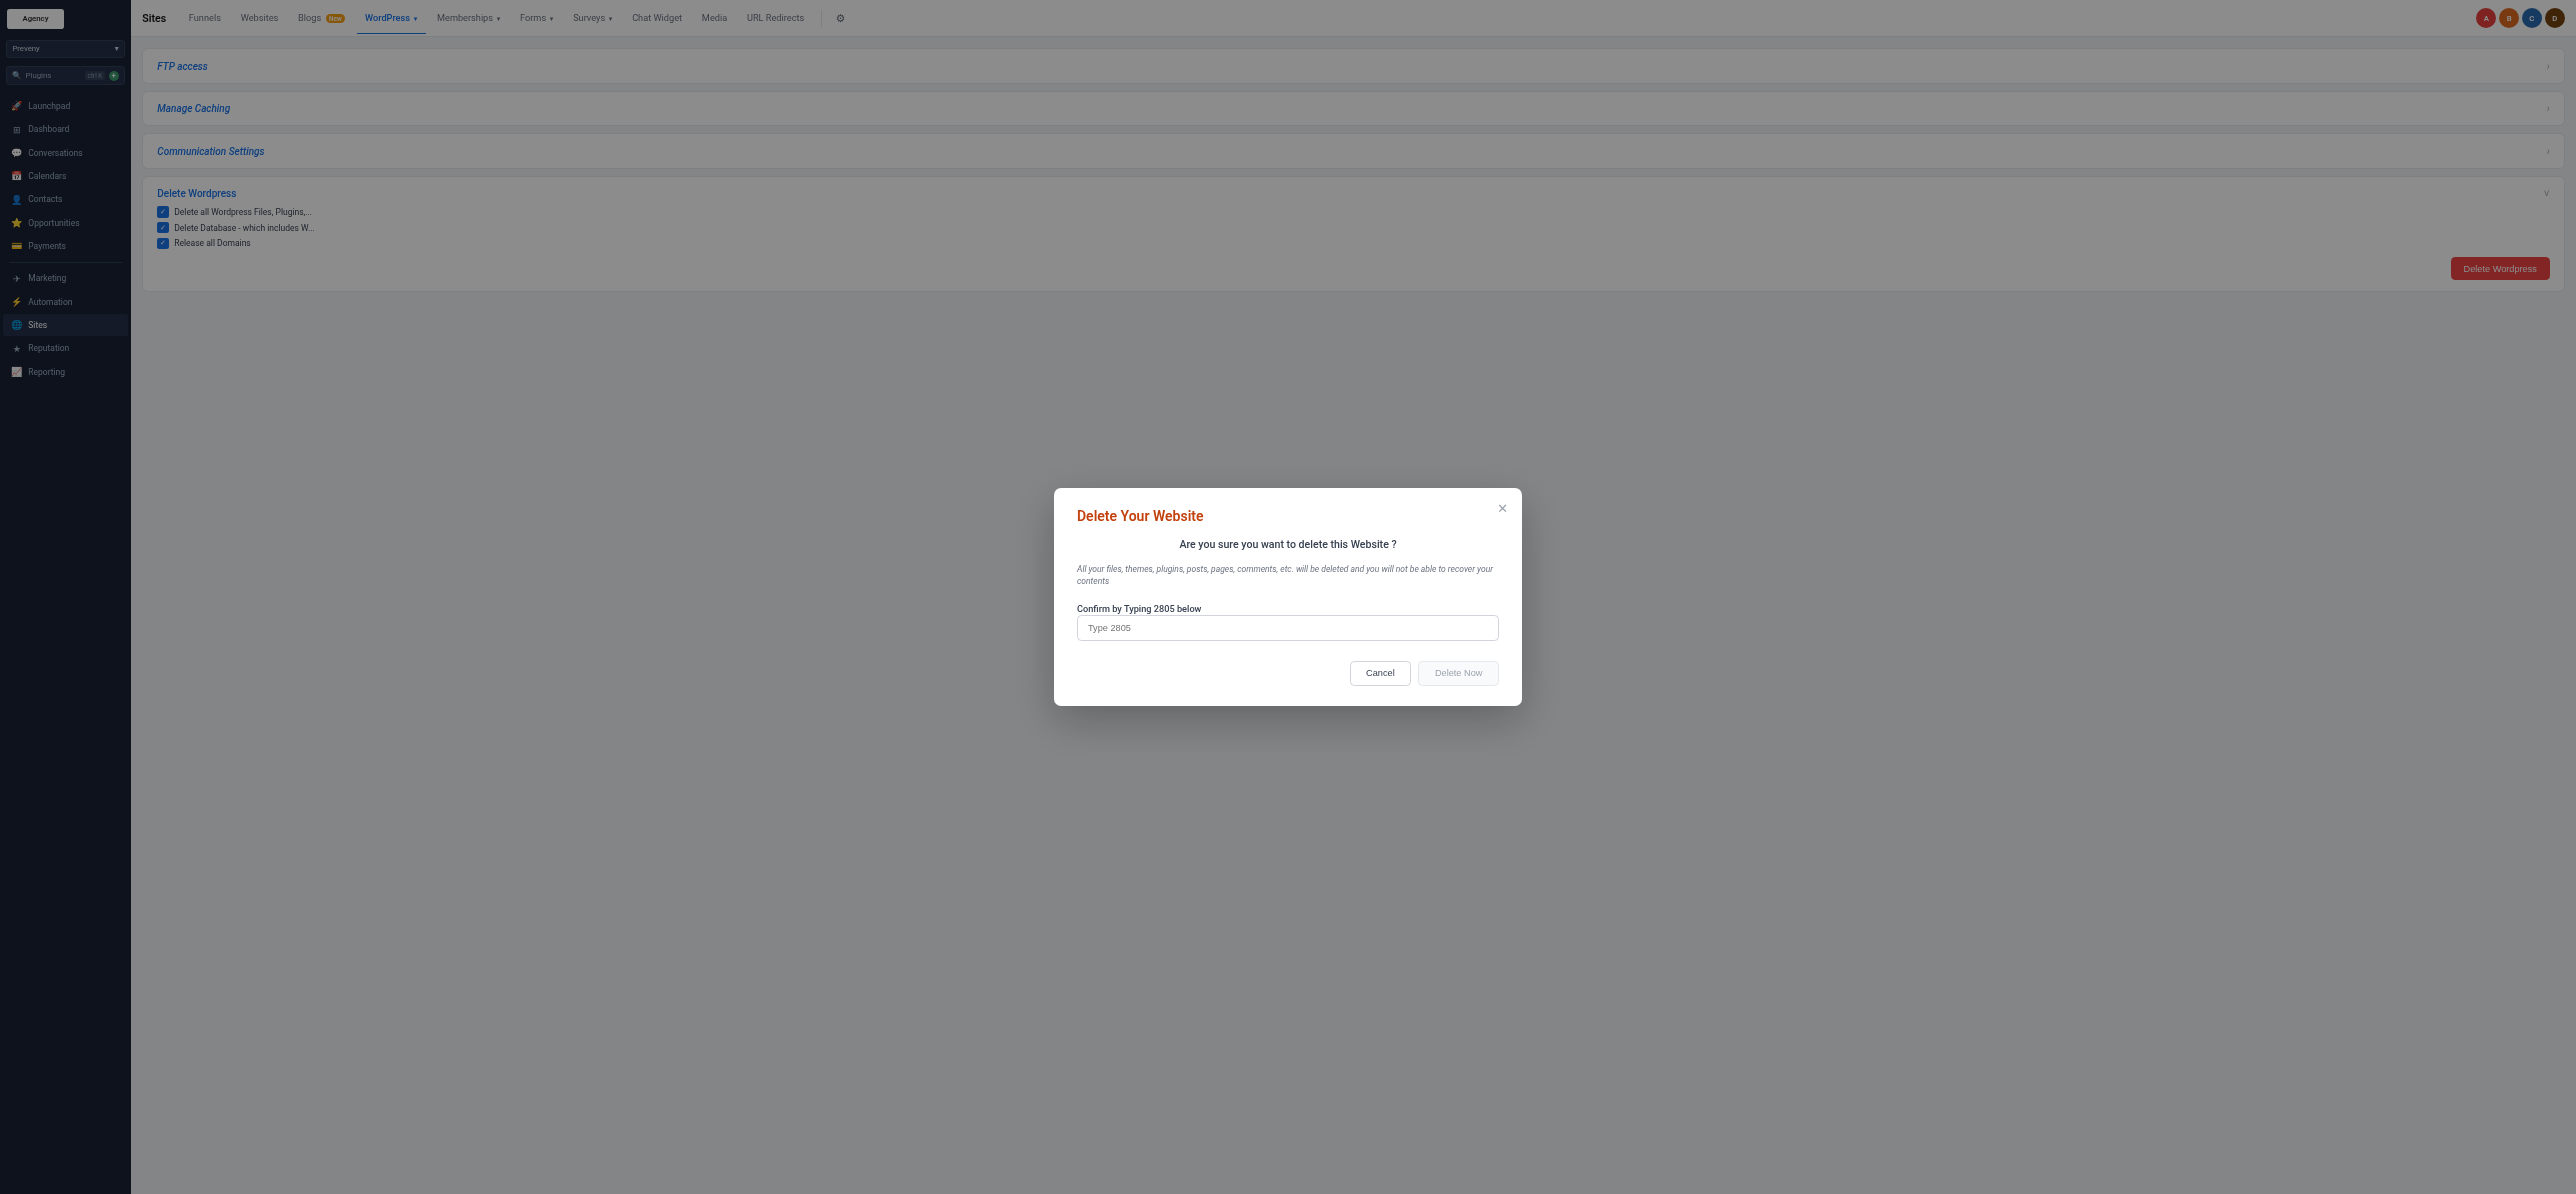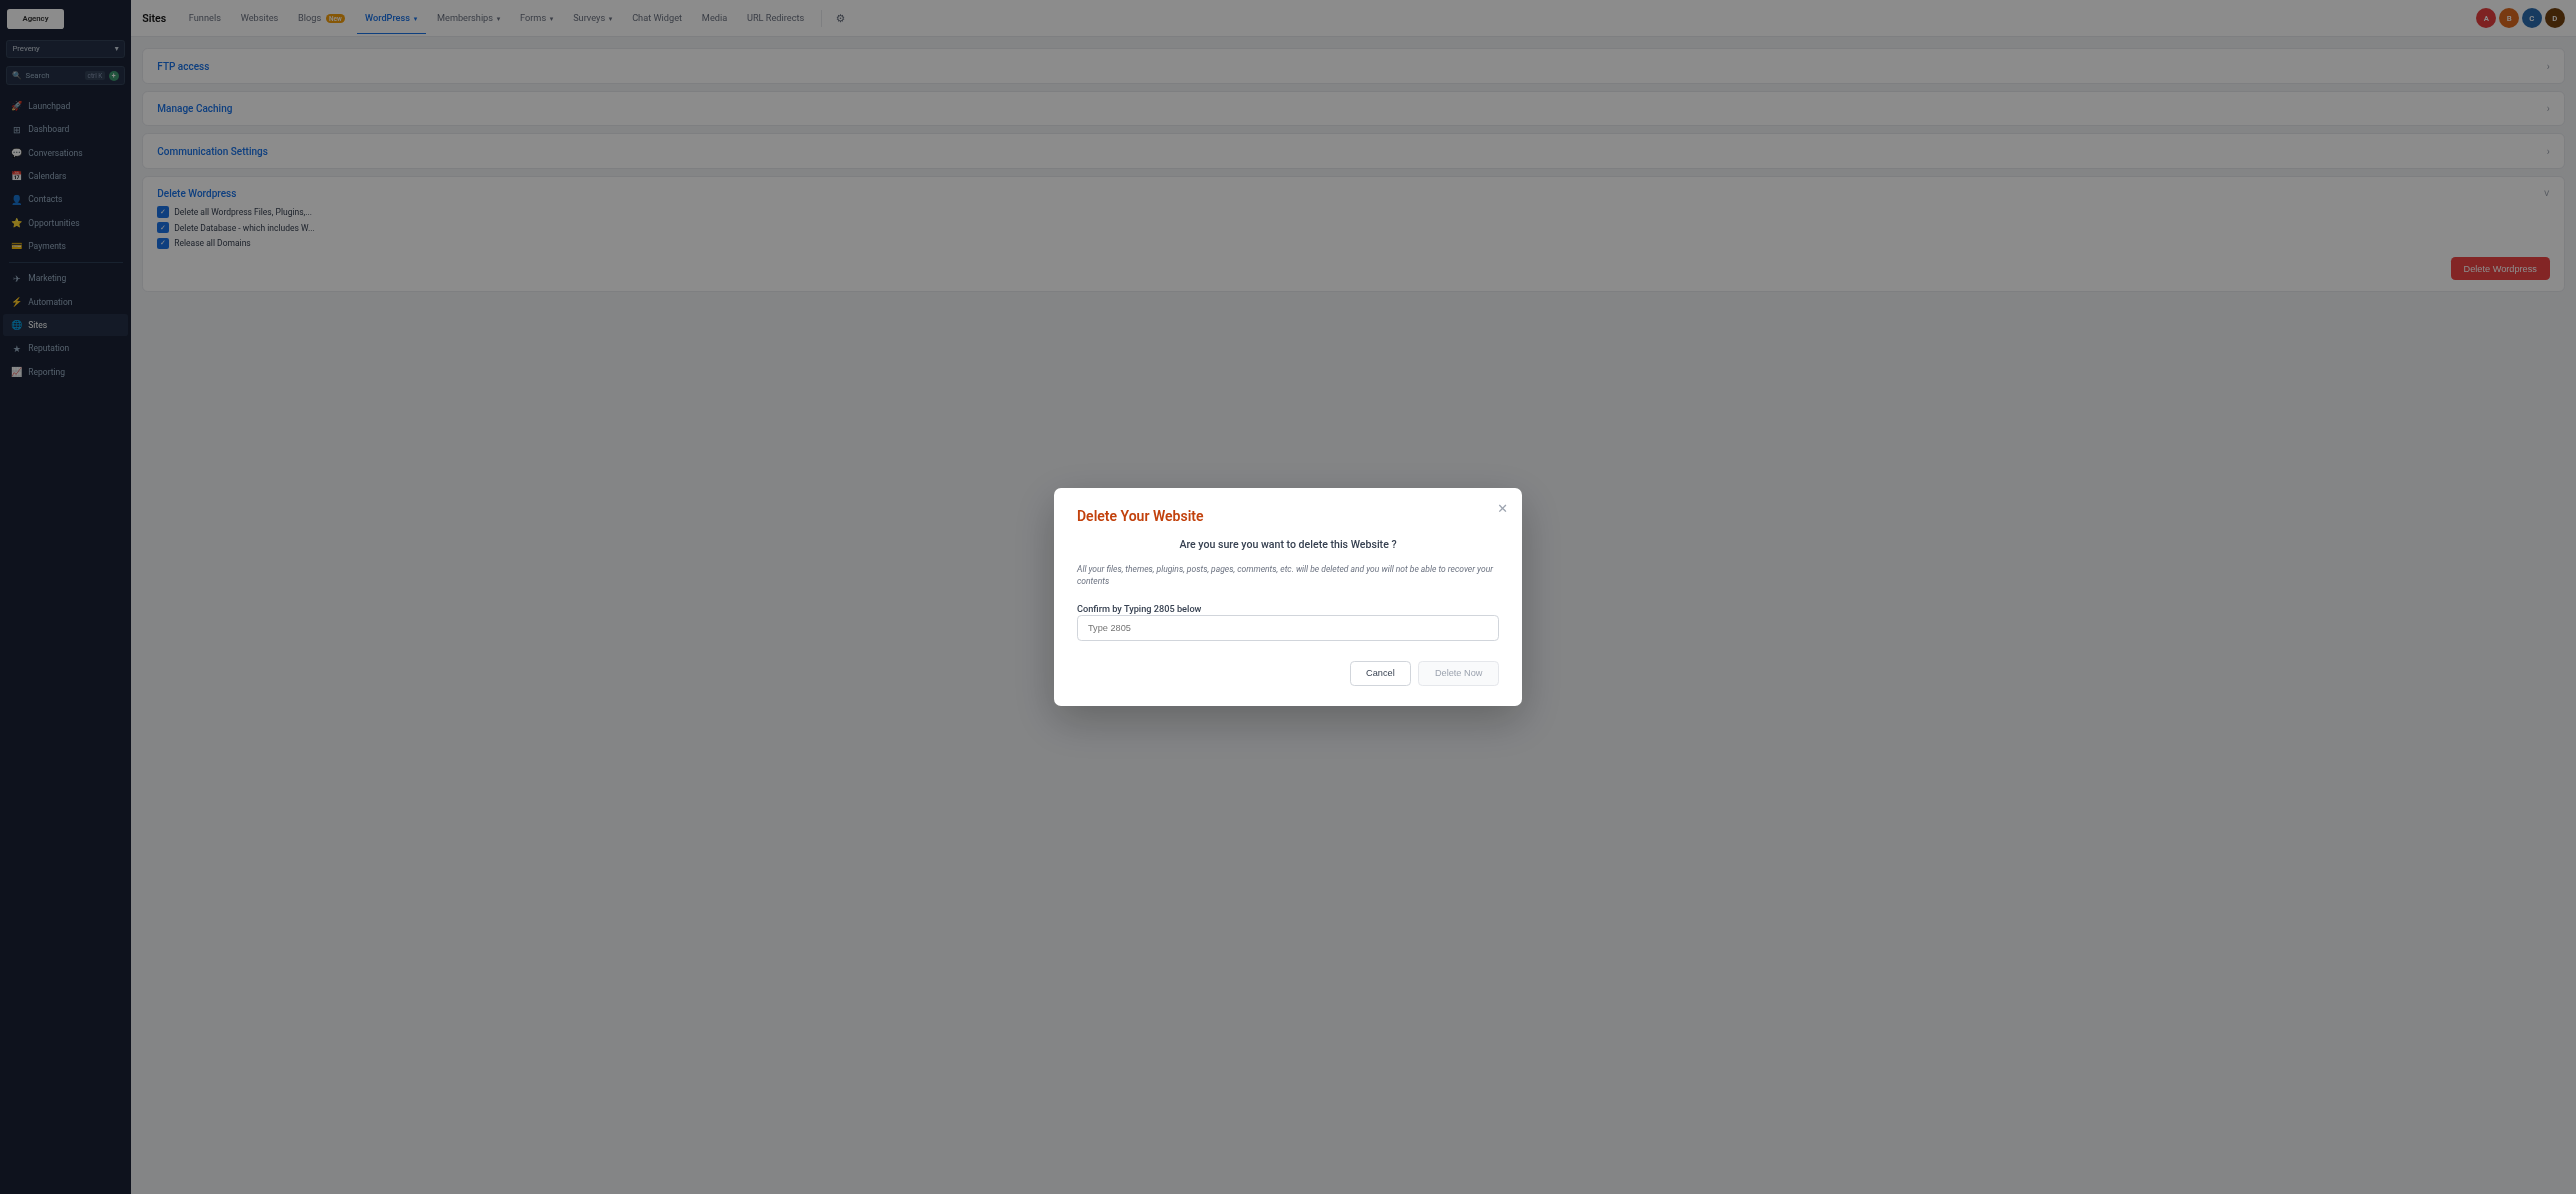--- a/index.html
+++ b/index.html
@@ -120,20 +120,21 @@
     
     .content { flex: 1; overflow-y: auto; padding: 11.3px; background: #f0f2f5; position: relative; }
     .section-card {
       background: #fff;
       border: 0.7px solid #e5e7eb;
       border-radius: 5.7px;
       margin-bottom: 7px;
       padding: 11.3px 14px;
       display: flex; align-items: center; justify-content: space-between;
       cursor: pointer;
+      font-style: italic;
     }
     .section-card-title { font-size: 10px; color: #1a73e8; font-weight: 500; }
     .section-card-arrow { color: #9ca3af; font-size: 10px; }
     .section-card-arrow-down { color: #9ca3af; font-size: 10px; }
 
     
     .delete-section {
       background: #fff;
       border: 0.7px solid #e5e7eb;
       border-radius: 5.7px;
@@ -242,21 +243,21 @@
     </div>
   </div>
 
   <div class="sidebar-agency-select">
     <span>Preveny</span>
     <span>▾</span>
   </div>
 
   <div class="sidebar-search">
     <span>🔍</span>
-    <span style="color:#9aafc5;font-size:7.8px;">Search</span>
+    <span style="color:#9aafc5;font-size:7.8px;">Plugins</span>
     <span class="kbd">ctrl K</span>
     <div class="plus-btn">+</div>
   </div>
 
   <nav class="sidebar-nav">
     <div class="nav-item">
       <span class="nav-icon">🚀</span>
       <span>Launchpad</span>
     </div>
     <div class="nav-item">

